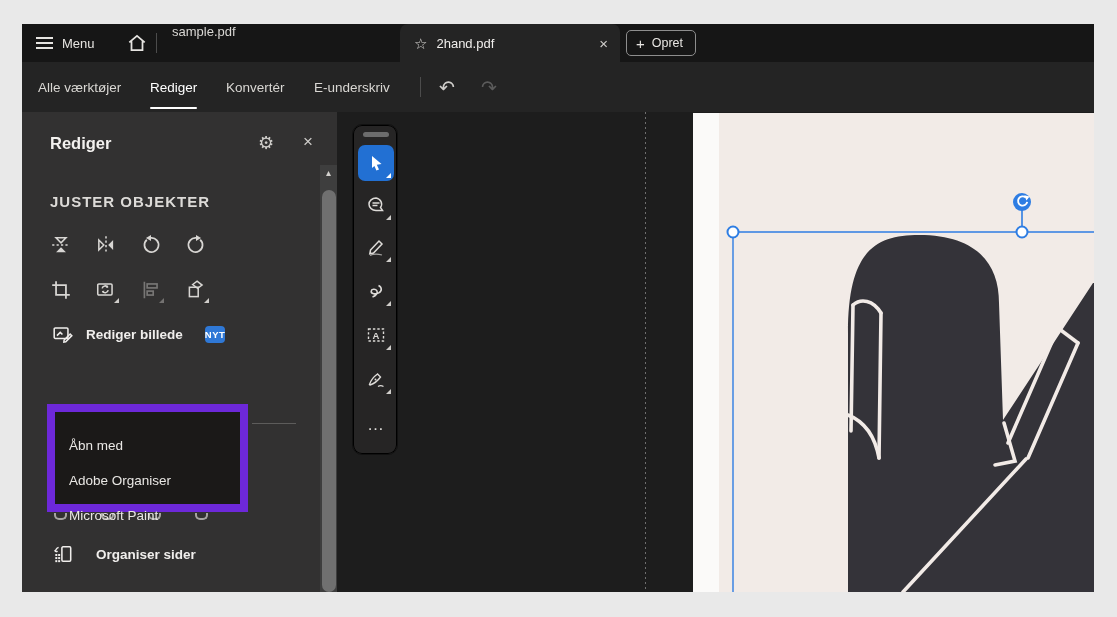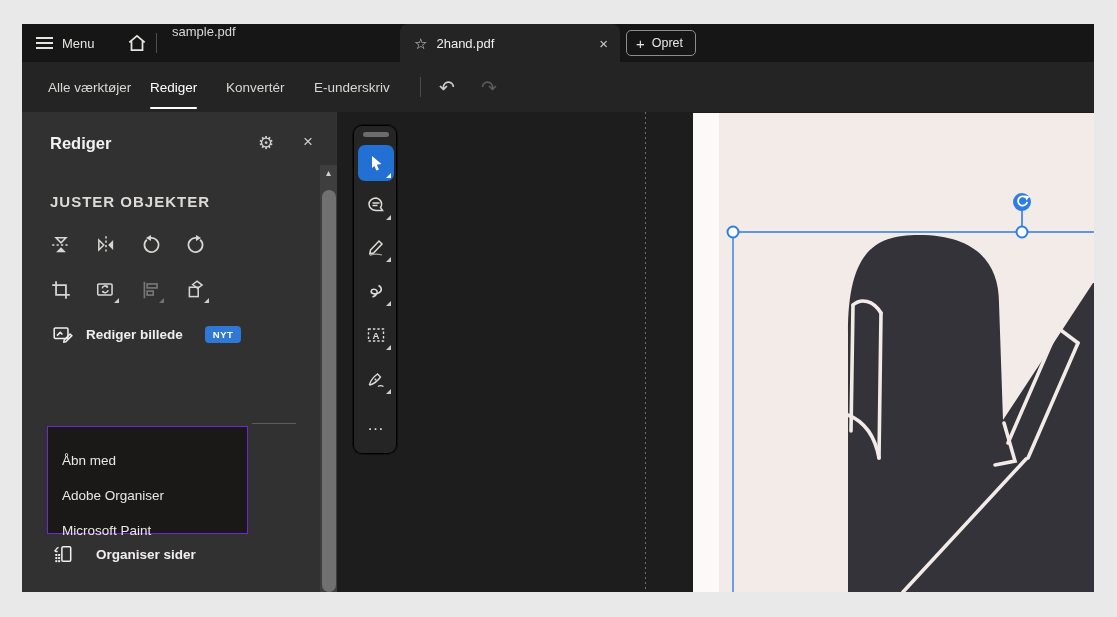--- a/index.html
+++ b/index.html
@@ -38,30 +38,30 @@
   .panel-gear { position:absolute; left:236px; top:20px; font-size:18px; color:#cfcdca; }
   .panel-close { position:absolute; left:281px; top:20px; font-size:17px; color:#cfcdca; }
   .section-title { position:absolute; left:28px; top:81px; font-size:15px; font-weight:bold; letter-spacing:1px; color:#dddbd8; }
   .tool-row { position:absolute; left:28px; display:flex; gap:23px; }
   .row1 { top:122px; } .row2 { top:167px; }
   .ptool { position:relative; width:22px; height:22px; color:#d8d6d3; }
   .ptool.disabled { opacity:.42; }
   .caret { position:absolute; right:-2px; bottom:-2px; width:0; height:0; border-left:5px solid transparent; border-bottom:5px solid #cfcdca; }
   .editimg-row { position:absolute; left:30px; top:211px; display:flex; align-items:center; gap:12px; color:#f0eeec; }
   .editimg-label { font-size:13.5px; font-weight:bold; }
-  .nyt-badge { margin-left:10px; background:#2f78d6; color:#fff; font-size:9.5px; font-weight:bold; padding:3px 8px; border-radius:4px; letter-spacing:.5px; }
+  .nyt-badge { margin-left:10px; background:#2f78d6; color:#fff; font-size:9.5px; font-weight:bold; padding:3px 0; border-radius:4px; letter-spacing:.5px; }
   .editvia-btn { position:absolute; left:28px; top:252px; width:113px; height:31px; background:#dbd9d6; border-radius:6px; color:#222; font-size:13.5px; display:flex; align-items:center; justify-content:center; }
   .editvia-btn .caret { border-bottom-color:#222; right:3px; bottom:3px; }
   .divider-frag { position:absolute; left:230px; top:311px; width:44px; height:1px; background:#5d5c5b; }
   .hidden-row { position:absolute; left:32px; top:401px; display:flex; gap:34px; }
   .hidden-row span { display:block; width:13px; height:7px; border:2px solid #a5a3a0; border-top:none; border-radius:0 0 5px 5px; }
   .organize-row { position:absolute; left:30px; top:431px; display:flex; align-items:center; gap:22px; color:#f0eeec; }
   .organize-label { font-size:13.5px; font-weight:bold; }
   
-  .dropdown { position:absolute; left:25px; top:292px; width:201px; height:108px; background:#1b1918; border:1px solid #6d28d9; z-index:5;margin-top:22px; }
+  .dropdown { position:absolute; left:25px; top:292px; width:201px; height:108px; background:#1b1918; border:8px solid #6d28d9; z-index:5; }
   .dd-item { position:absolute; left:14px; height:20px; color:#e9e7e4; font-size:13.5px; display:flex; align-items:center; }
   
   .pscroll-track { position:absolute; left:298px; top:53px; width:17px; height:427px; background:#3e3e3e; }
   .pscroll-up { position:absolute; left:0; top:0; width:17px; height:16px; color:#d3d1ce; font-size:10px; text-align:center; line-height:15px; }
   .pscroll-thumb { position:absolute; left:1.5px; top:25px; width:14px; height:402px; background:#707070; border-radius:7px; }
 
   
   .viewport { position:absolute; left:315px; top:88px; width:757px; height:480px; background:#1d1d1d; }
   .dotted-guide { position:absolute; left:308px; top:0; width:1px; height:480px; background-image:repeating-linear-gradient(#9a9a9a 0 2px, transparent 2px 5px); opacity:.65; }
   .page-wrap { position:absolute; left:356px; top:1px; width:401px; height:479px; }
@@ -104,21 +104,21 @@
         <span>2hand.pdf</span>
         <span class="tab-close">×</span>
       </div>
       <div class="opret-btn">
         <span class="opret-plus">+</span>
         <span>Opret</span>
       </div>
     </div>
 
     <div class="navbar">
-      <div class="nav-item" style="left:26px">Alle værktøjer</div>
+      <div class="nav-item" style="left:16px">Alle værktøjer</div>
       <div class="nav-item active" style="left:128px">Rediger</div>
       <div class="nav-item" style="left:292px">E-underskriv</div>
       <div class="nav-item" style="left:204px">Konvertér</div>
       <div class="nav-sep"></div>
       <div class="undo-btn">
           <span>↶</span>
         </div>
       <div class="redo-btn">
           <span>↷</span>
         </div>

